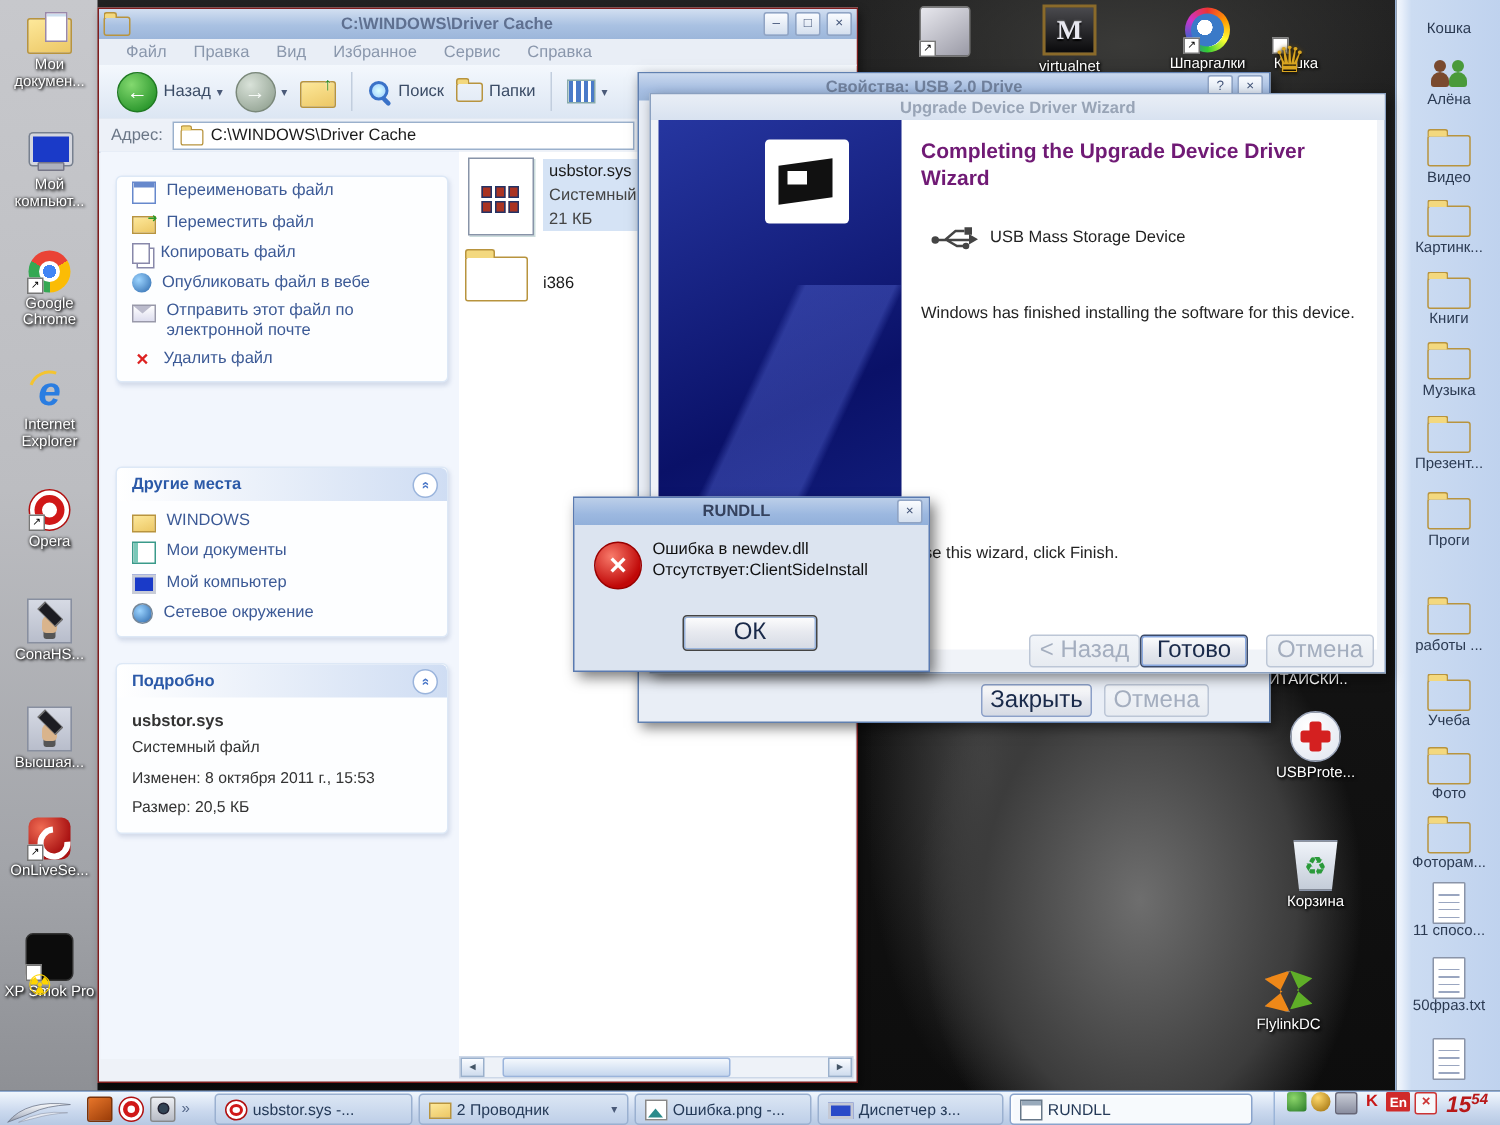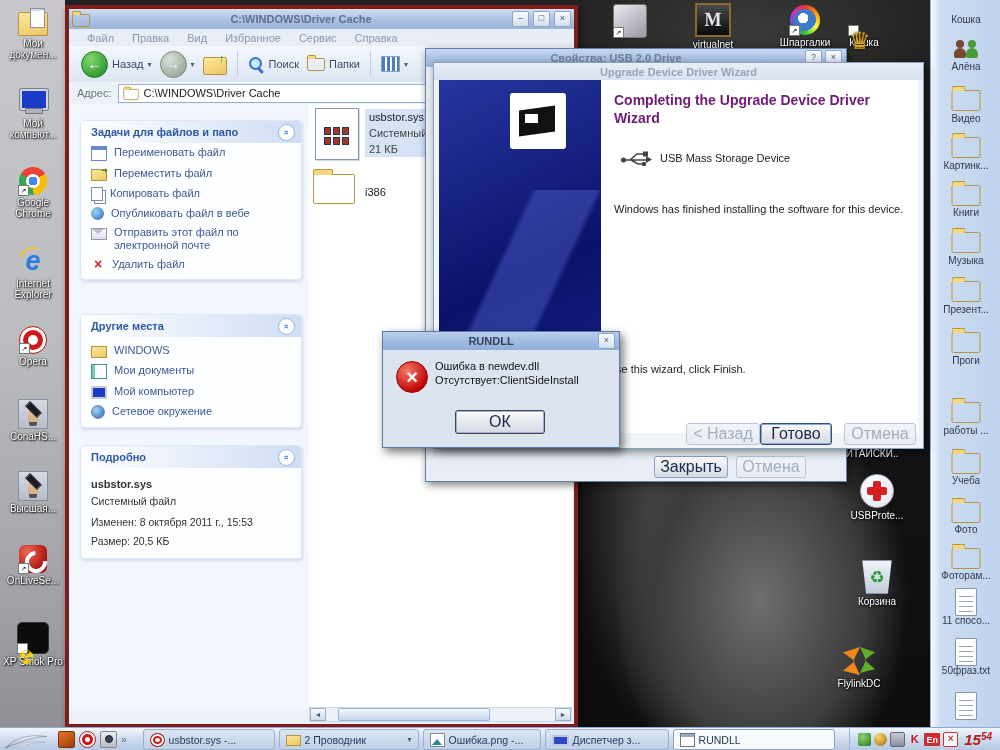--- a/index.html
+++ b/index.html
@@ -75,21 +75,21 @@
   .p1{left:3px;background:#7a4a2e}
   .p2{right:3px;background:#4a9a3a}
   .ic-txt{width:20px;height:26px;background:#fff;border:1px solid #8a94a8;border-radius:1px;
     background-image:repeating-linear-gradient(180deg,rgba(0,0,0,0) 0 4px,#9aa6c0 4px 5px);background-size:70% 80%;background-position:50% 60%;background-repeat:no-repeat}
   
   .rpanel{left:930px;top:0;width:70px;height:727px;border-left:1px solid #9ab4d8;
     background:linear-gradient(90deg,#f4f8fe 0,#e6eefa 4px,#ccdcf2 10px,#bfd2ee 100%)}
   .plabel{position:absolute;width:70px;text-align:center;font-size:10px;color:#2b3a52}
   .pic{position:absolute;left:50%;transform:translateX(-50%)}
   
-  .window{background:#ece9e2;border:4px solid #7f1d1d;box-shadow:2px 3px 6px rgba(0,0,0,.45)}
+  .window{background:#ece9e2;border:1px solid #7f1d1d;box-shadow:2px 3px 6px rgba(0,0,0,.45)}
   .explorer{left:65px;top:5px;width:505px;height:715px;background:#eef2f8}
   .titlebar{position:absolute;left:0;top:0;right:0;height:20px;display:flex;align-items:center;padding:0 3px;gap:4px;
     background:linear-gradient(180deg,#d2dff1,#a9c1e2 55%,#9cb6da)}
   .title-text{font-size:11px;font-weight:bold;color:#5f7090;flex:1;text-align:center;white-space:nowrap;overflow:hidden}
   .winbtn{width:15px;height:14px;border:1px solid #90a4c4;border-radius:2px;background:linear-gradient(#fafcff,#d4dfee);
     font-size:9px;line-height:12px;text-align:center;color:#44567a;flex:none}
   .g-min::after{content:"–"} .g-max::after{content:"□"} .g-close::after{content:"×"} .g-help::after{content:"?"}
   .menubar{position:absolute;left:0;top:20px;right:0;height:17px;background:#e9eef6;border-bottom:1px solid #d4dcea;
     display:flex;align-items:center;gap:18px;padding:0 18px;font-size:11px;color:#8a97ac}
   .toolbar{position:absolute;left:0;top:37px;right:0;height:36px;display:flex;align-items:center;
@@ -192,21 +192,21 @@
     white-space:nowrap;overflow:hidden;flex:none}
   .taskbtn.active{background:#f7fafd;border-color:#8aa4cc;box-shadow:inset 1px 1px 2px #fff}
   .tmini{width:13px;height:12px;flex:none;position:relative}
   .tm-opera{border-radius:50%;background:#fff;border:1px solid #b01010}
   .tm-opera::after{content:"";position:absolute;inset:2px;border:2px solid #d01818;border-radius:50%}
   .tm-folder{background:linear-gradient(160deg,#fde89a,#ecc765);border:1px solid #b8943e;height:9px;margin-top:2px}
   .tm-img{background:#fff;border:1px solid #888}
   .tm-img::after{content:"";position:absolute;left:1px;bottom:1px;border-left:5px solid transparent;border-right:5px solid transparent;border-bottom:6px solid #2a8a8a}
   .tm-comp{background:#2a4ac8;border:2px solid #c4c8d4;height:7px;margin-top:1px}
   .tm-win{background:#fff;border:1px solid #678;box-shadow:inset 0 3px 0 #9ab}
-  .tray{margin-left:auto;display:flex;align-items:center;gap:3px;padding:0 8px;border-left:1px solid #9ab4d8;height:100%}
+  .tray{margin-left:auto;display:flex;align-items:flex-start;gap:3px;padding:0 8px;border-left:1px solid #9ab4d8;height:100%}
   .ticon{width:13px;height:13px;flex:none;position:relative;border-radius:2px}
   .t-green{background:radial-gradient(circle at 35% 30%,#8cd66a,#287a28)}
   .t-yellow{border-radius:50%;background:radial-gradient(circle at 35% 30%,#ffd86a,#9a6a08)}
   .t-plug{background:linear-gradient(#c8ccd6,#8a8ea0);border:1px solid #667}
   .t-redk::after{content:"K";color:#c81818;font-weight:bold;font-size:11px;line-height:13px;display:block;text-align:center}
   .t-en{background:#d02a2a;color:#fff;font-size:9px;font-weight:bold;width:16px;height:13px;display:flex;align-items:center;justify-content:center;border-radius:1px}
   .t-mute{background:#f6f8fb;border:1px solid #c33}
   .t-mute::after{content:"×";color:#c33;font-size:10px;font-weight:bold;line-height:11px;display:block;text-align:center}
   .clock{display:flex;align-items:flex-start;color:#b81818;font-weight:bold;margin-left:3px}
   .clk-h{font-size:15px;line-height:18px;font-style:italic}
@@ -368,24 +368,20 @@
     <div class="addrbar">
       <span>Адрес:</span>
       <div class="addrbox">
         <div class="fold" style="margin-top:2px;transform:scale(.85)"></div>
         <span>C:\WINDOWS\Driver Cache</span>
       </div>
     </div>
 
     <div class="sidebar">
       <div class="tpbox" style="top:16px">
-        <div class="tphead">
-          <span>Задачи для файлов и папо</span>
-          <div class="chev"></div>
-        </div>
         <div class="tpitem">
           <div class="mi mi-ren"></div>
           <span>Переименовать файл</span>
         </div>
         <div class="tpitem">
           <div class="mi mi-mov"></div>
           <span>Переместить файл</span>
         </div>
         <div class="tpitem">
           <div class="mi mi-cop"></div>

